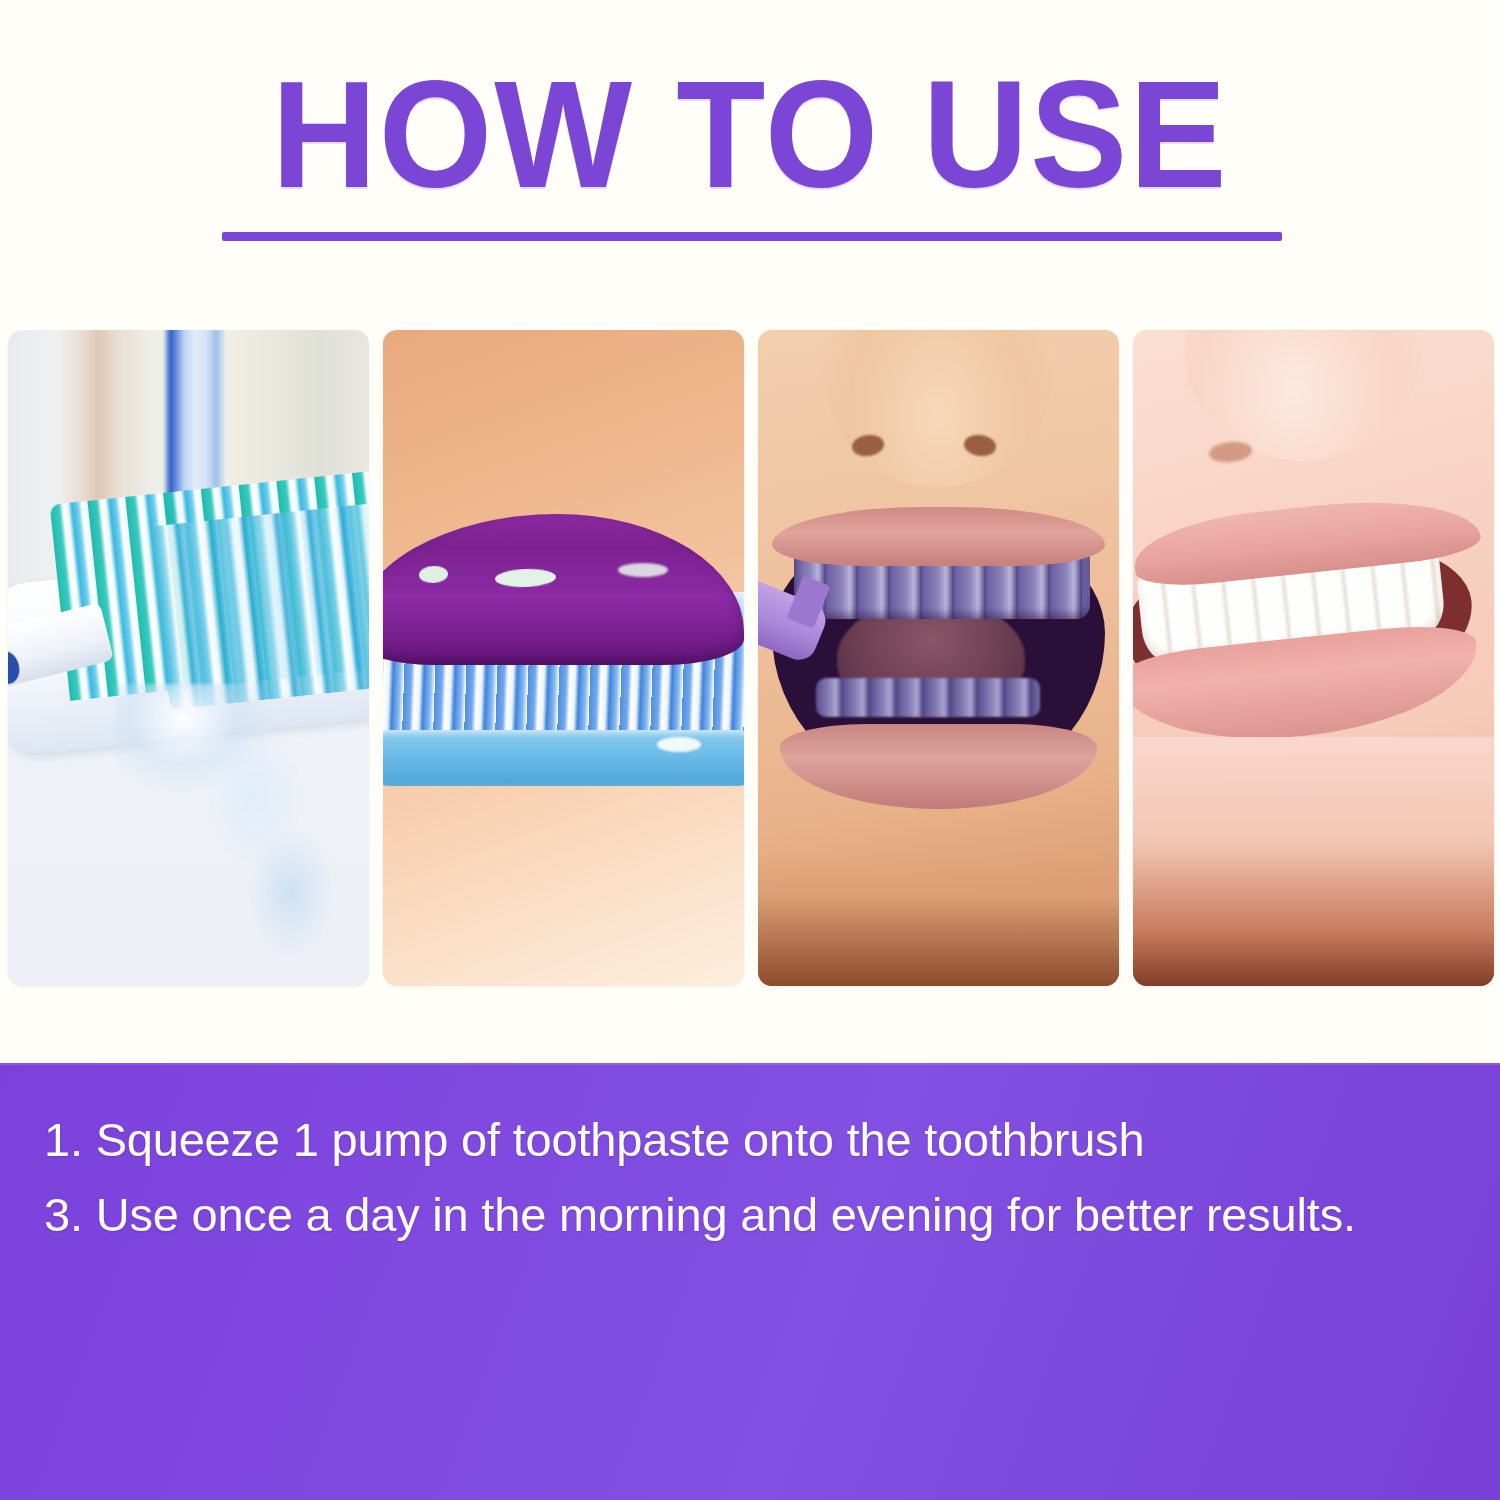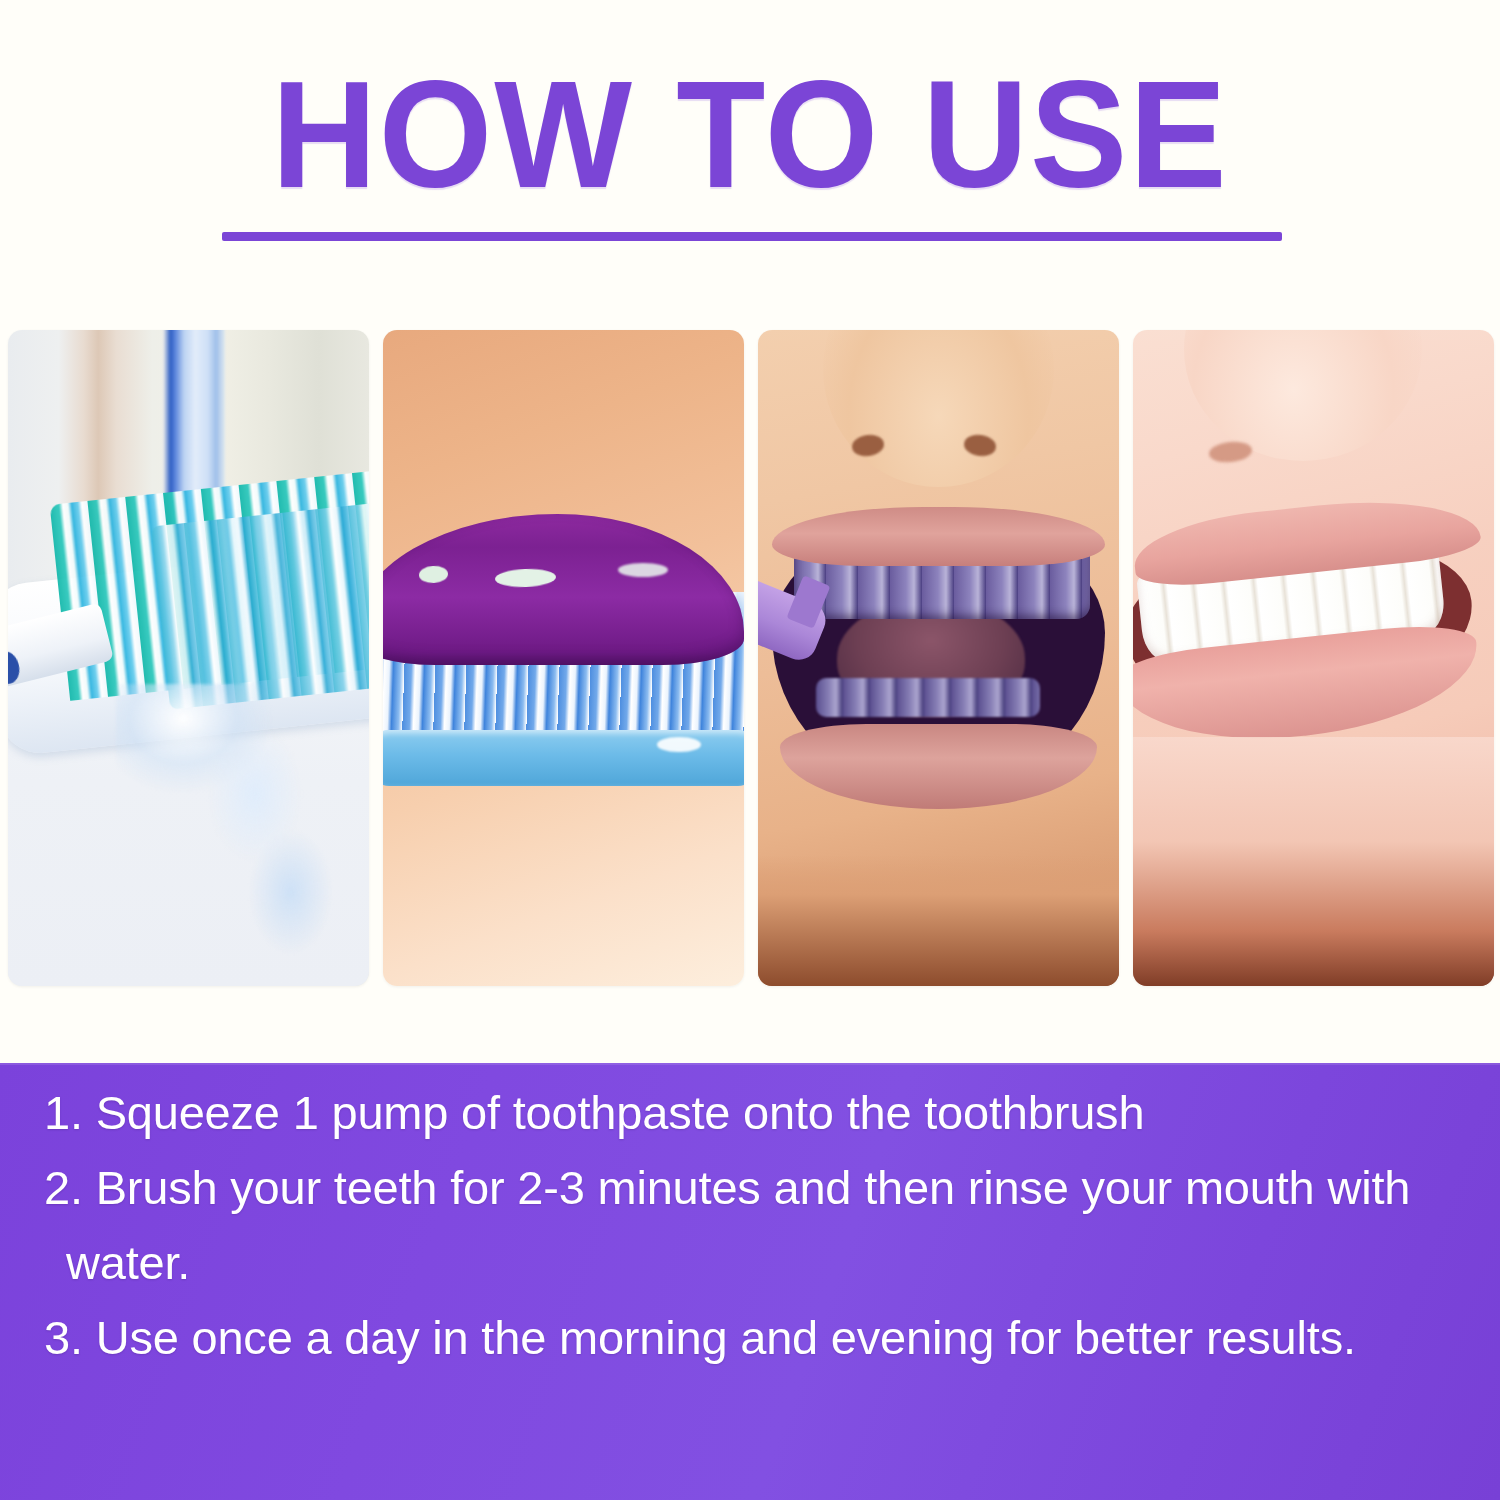--- a/index.html
+++ b/index.html
@@ -431,21 +431,21 @@
   
   #instructions-banner {
     position: absolute;
     left: 0;
     top: 1063px;
     width: 1500px;
     height: 437px;
     background: linear-gradient(110deg,
       #7b42db 0%, #8049e0 30%, #8250e2 55%, #7c46dc 80%, #7840d6 100%);
     box-shadow: inset 0 2px 0 rgba(255,255,255,0.12);
-    padding: 12px 44px 0 44px;
+    padding: 39px 44px 0 44px;
     box-sizing: border-box;
   }
   #instruction-list {
     margin: 0;
     padding: 0;
     list-style: none;
   }
   .instruction-item {
     color: #ffffff;
     font-family: "Liberation Sans", sans-serif;
@@ -517,16 +517,15 @@
     <div class="p4-upperlip"></div>
     <div class="p4-lowerlip"></div>
     <div class="p4-chin"></div>
   </div>
 
 </div>
 
 <div id="instructions-banner">
   <ul id="instruction-list">
     <li class="instruction-item">1. Squeeze 1 pump of toothpaste onto the toothbrush</li>
-    <li class="instruction-item">2. Brush your teeth for 2-3 minutes and then rinse your mouth with water.</li>
     <li class="instruction-item">3. Use once a day in the morning and evening for better results.</li>
   </ul>
 </div>
 
 </body></html>

